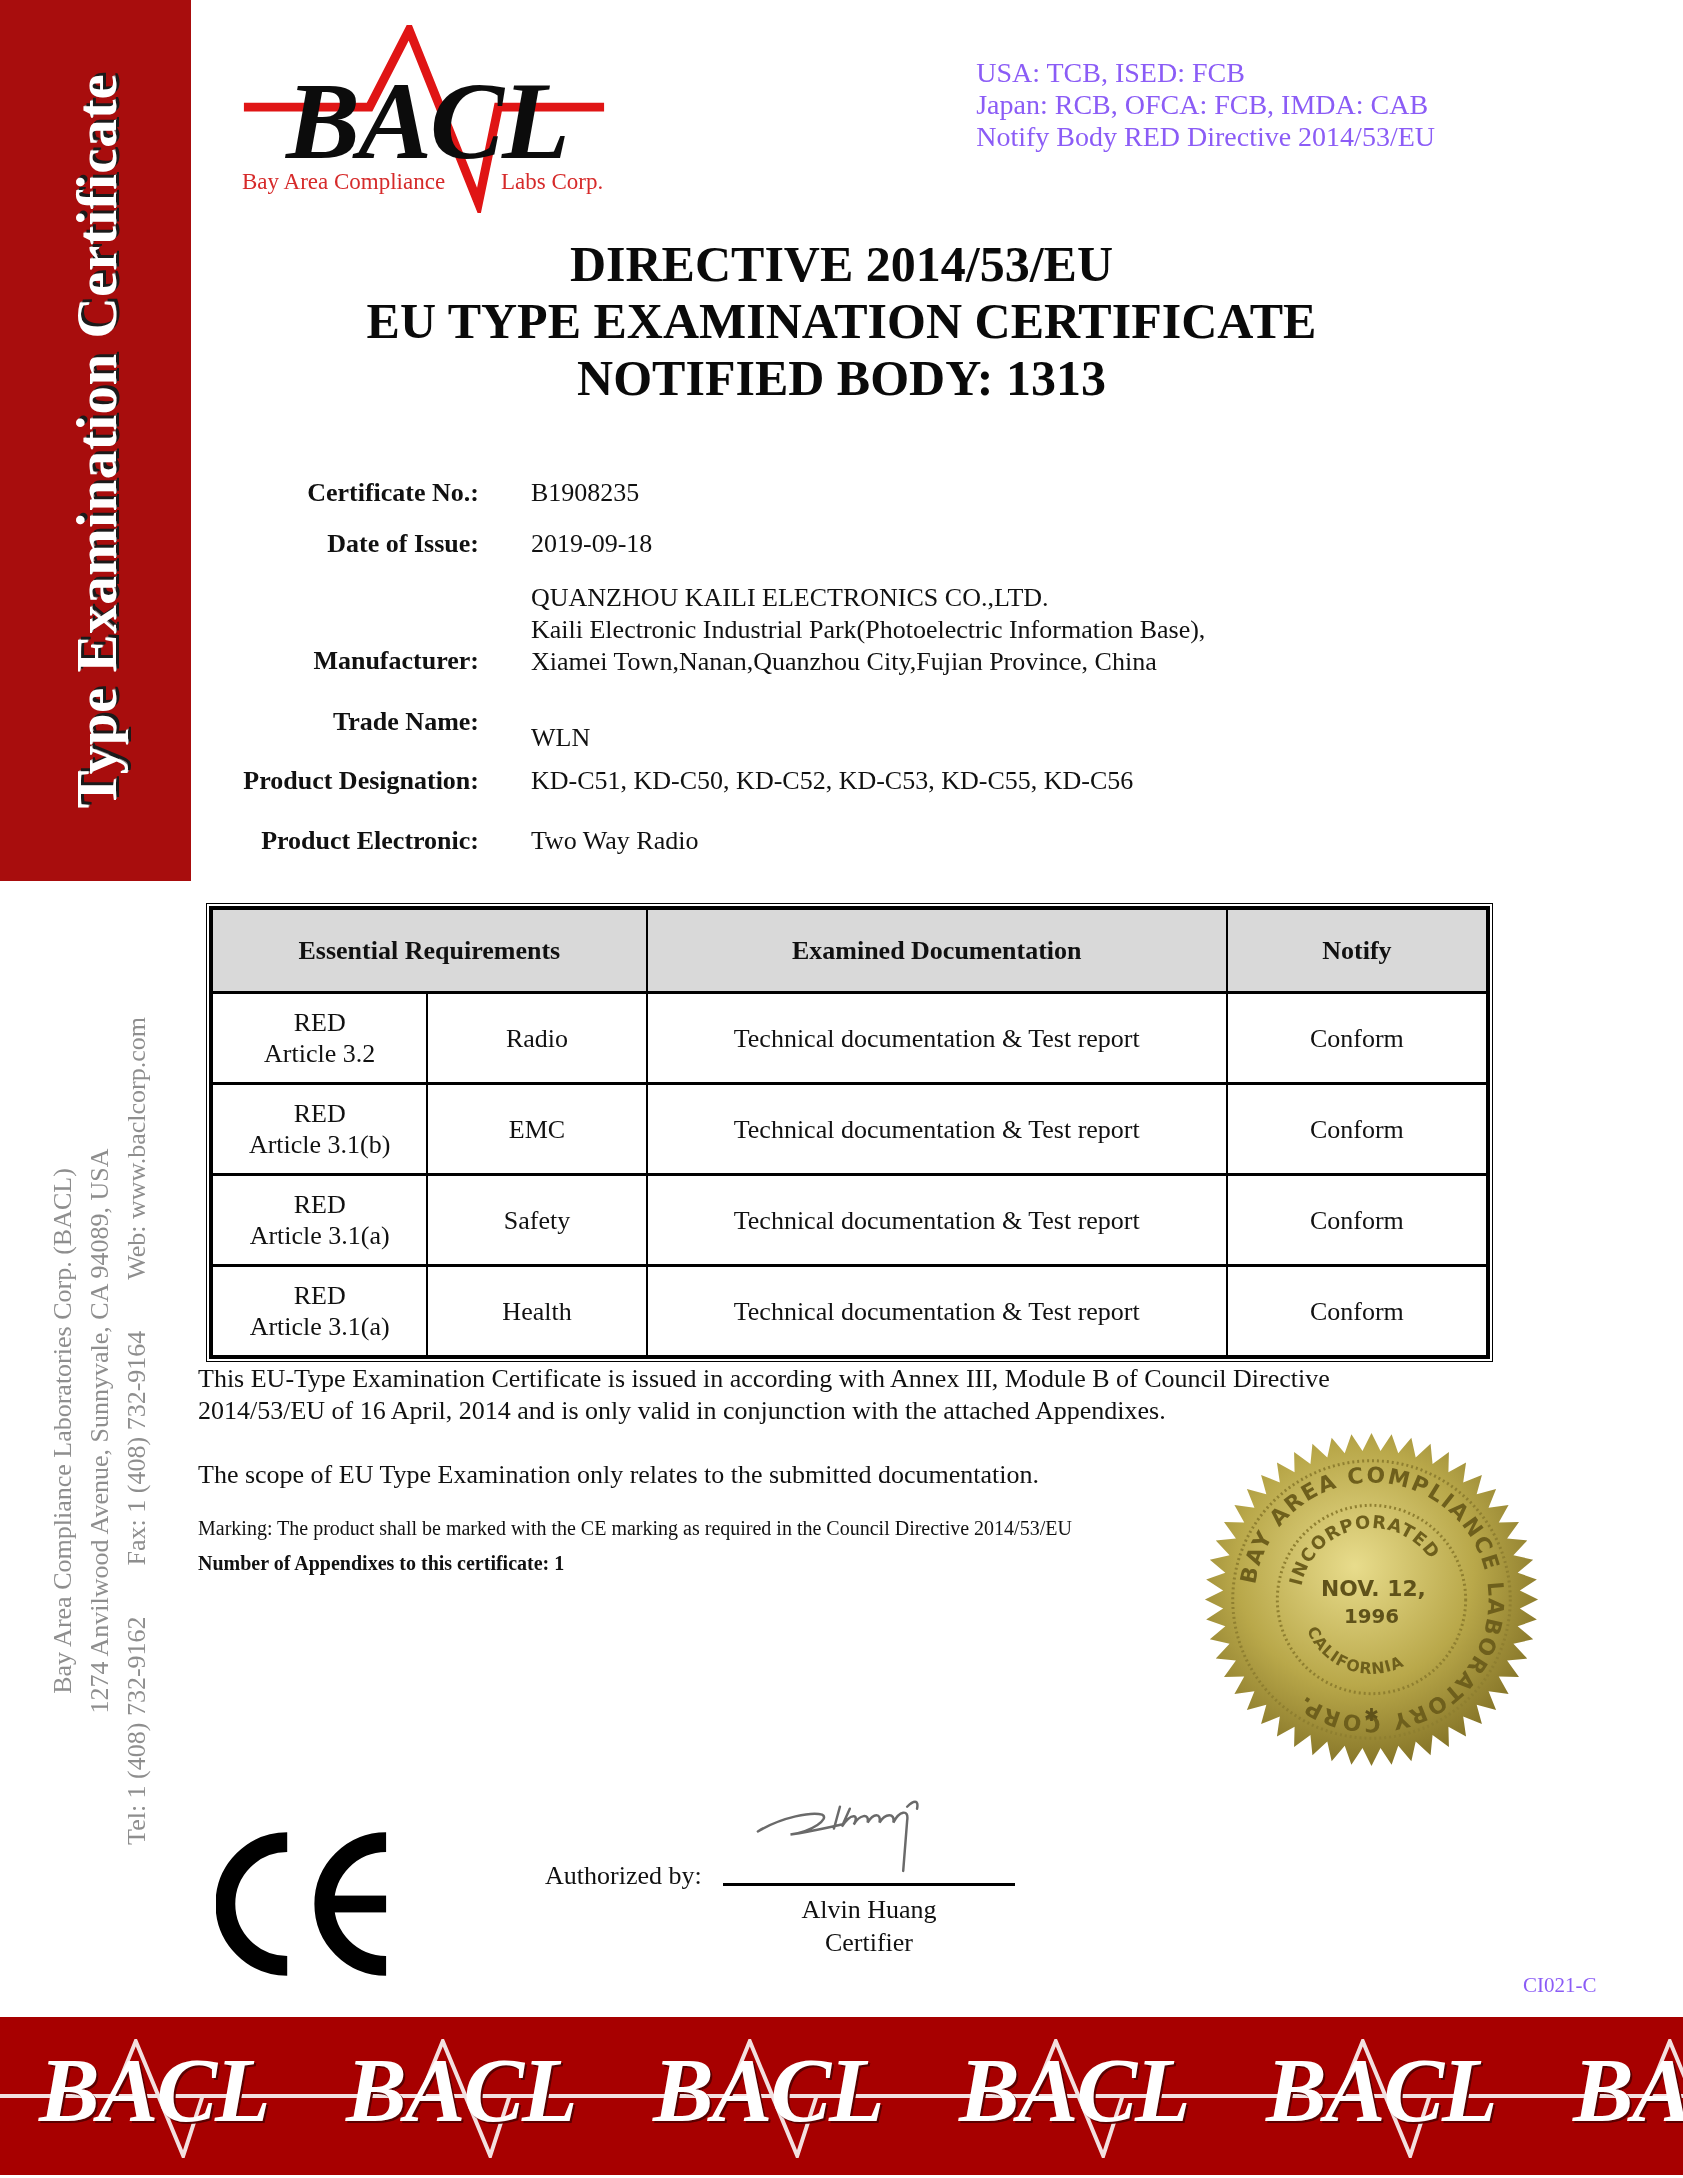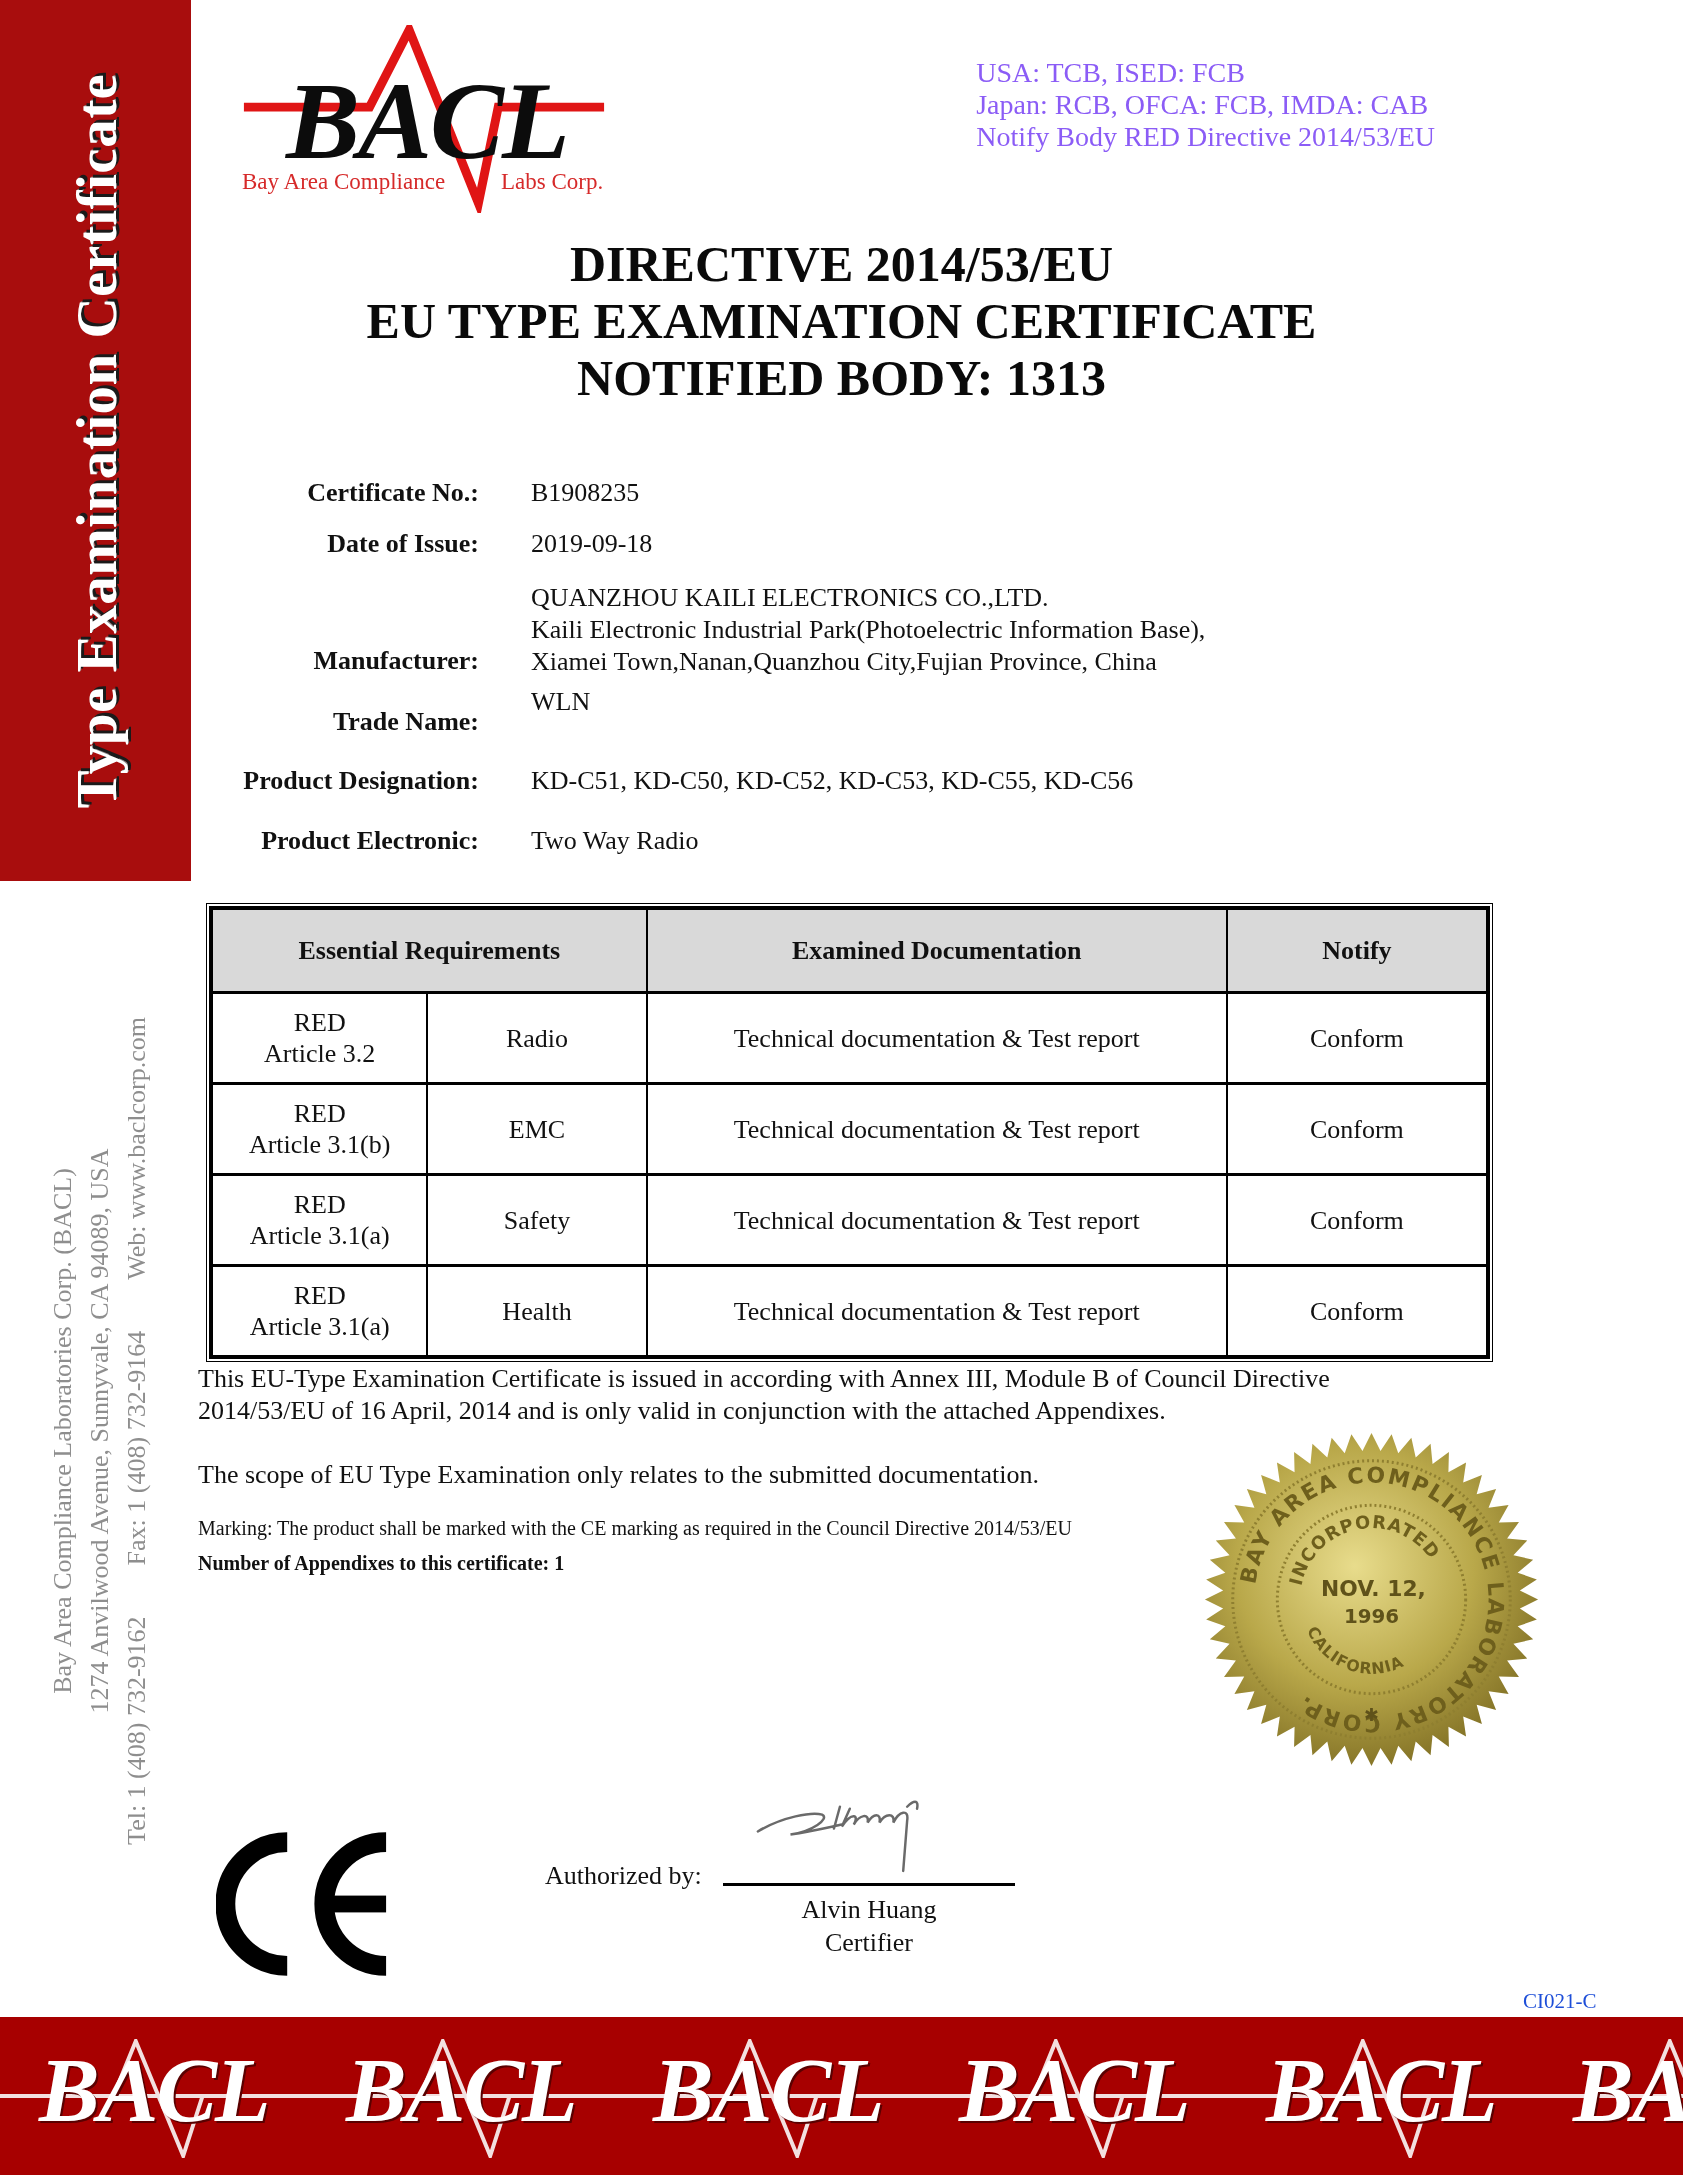--- a/index.html
+++ b/index.html
@@ -42,21 +42,21 @@
   .para-small { position:absolute; left:198px; font-size:20px; white-space:nowrap; }
 
   #seal { left:1203px; top:1431px; width:337px; height:337px; }
   #ce-mark { left:216px; top:1832px; width:178px; height:144px; }
 
   #auth-label { left:545px; top:1861px; font-size:26px; }
   #sign-line { left:723px; top:1883px; width:292px; height:3px; background:#000; }
   #signature { left:743px; top:1777px; width:267px; height:104px; }
   #signer { left:723px; width:292px; top:1893px; text-align:center; font-size:26px; line-height:33px; }
 
-  #doc-code { left:1523px; top:1973px; font-size:21px; color:#1d4ed8;margin-top:16px; }
+  #doc-code { left:1523px; top:1973px; font-size:21px; color:#8b5cf6; }
 
   #footer-banner { left:0; top:2017px; width:1683px; height:158px; background:#a70000; overflow:hidden; }
   #footer-banner .ruler { position:absolute; left:0; top:77px; width:1683px; height:4px; background:#f3e0e0; }
   .banner-logo { position:absolute; top:22px; width:267px; height:119px; }
   .banner-logo .bw { position:absolute; left:14px; top:6px; font-size:91px; font-weight:bold; font-style:italic; color:#fff; letter-spacing:-2px; line-height:1; text-shadow:2px 2px 0 #5a0000; }
   .banner-logo svg { position:absolute; left:0; top:0; }
 
   #contact { position:absolute; left:99px; top:1431px; transform:translate(-50%,-50%) rotate(-90deg); white-space:nowrap;
       color:#8e8e8e; font-size:26px; line-height:37px; text-align:center; }
   #contact .gap { display:inline-block; width:51px; }
@@ -104,21 +104,21 @@
 <div class="info-value" style="top:528px">2019-09-18</div>
 
 <div class="info-label" style="top:646px">Manufacturer:</div>
 <div class="info-value" style="top:582px">
   <div>QUANZHOU KAILI ELECTRONICS CO.,LTD.</div>
   <div>Kaili Electronic Industrial Park(Photoelectric Information Base),</div>
   <div>Xiamei Town,Nanan,Quanzhou City,Fujian Province, China</div>
 </div>
 
 <div class="info-label" style="top:707px">Trade Name:</div>
-<div class="info-value" style="top:686px">WLN</div>
+<div class="info-value" style="top:722px">WLN</div>
 
 <div class="info-label" style="top:766px">Product Designation:</div>
 <div class="info-value" style="top:765px">KD-C51, KD-C50, KD-C52, KD-C53, KD-C55, KD-C56</div>
 
 <div class="info-label" style="top:826px">Product Electronic:</div>
 <div class="info-value" style="top:825px">Two Way Radio</div>
 
 <table id="req-table" class="abs">
   <colgroup>
       <col style="width:217px">

